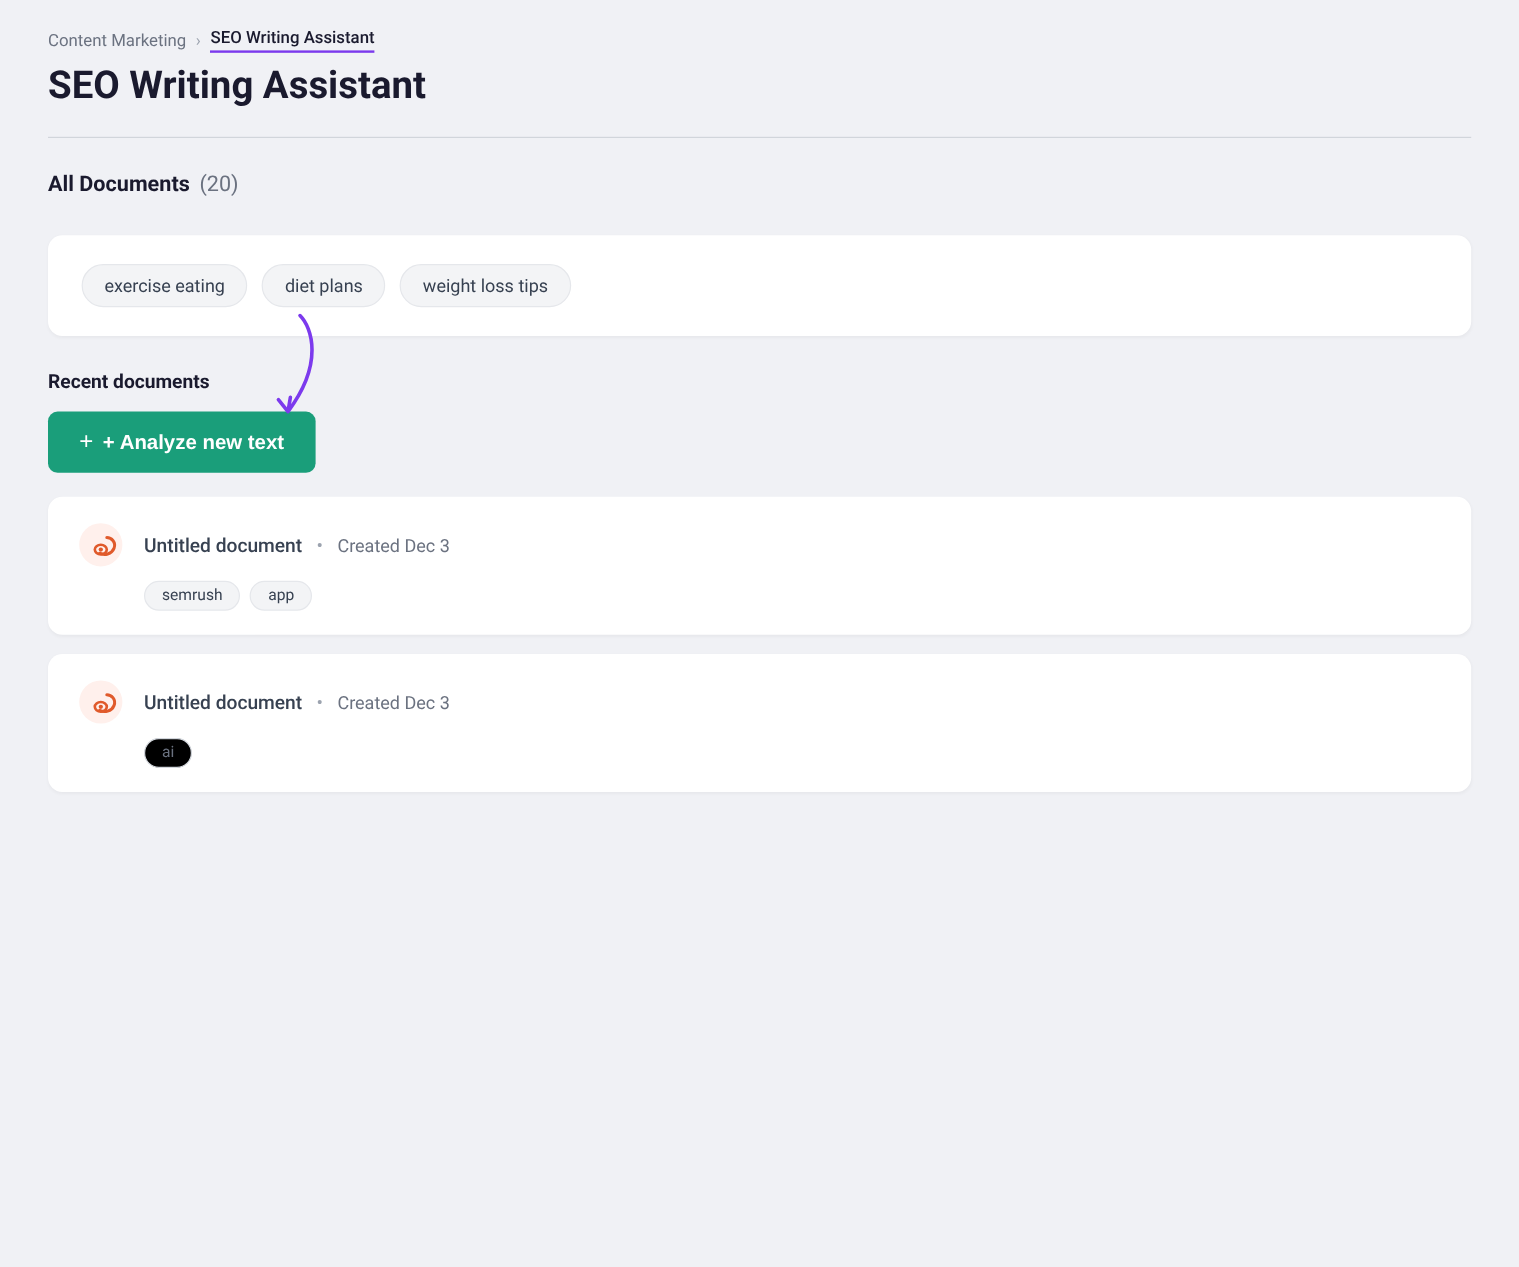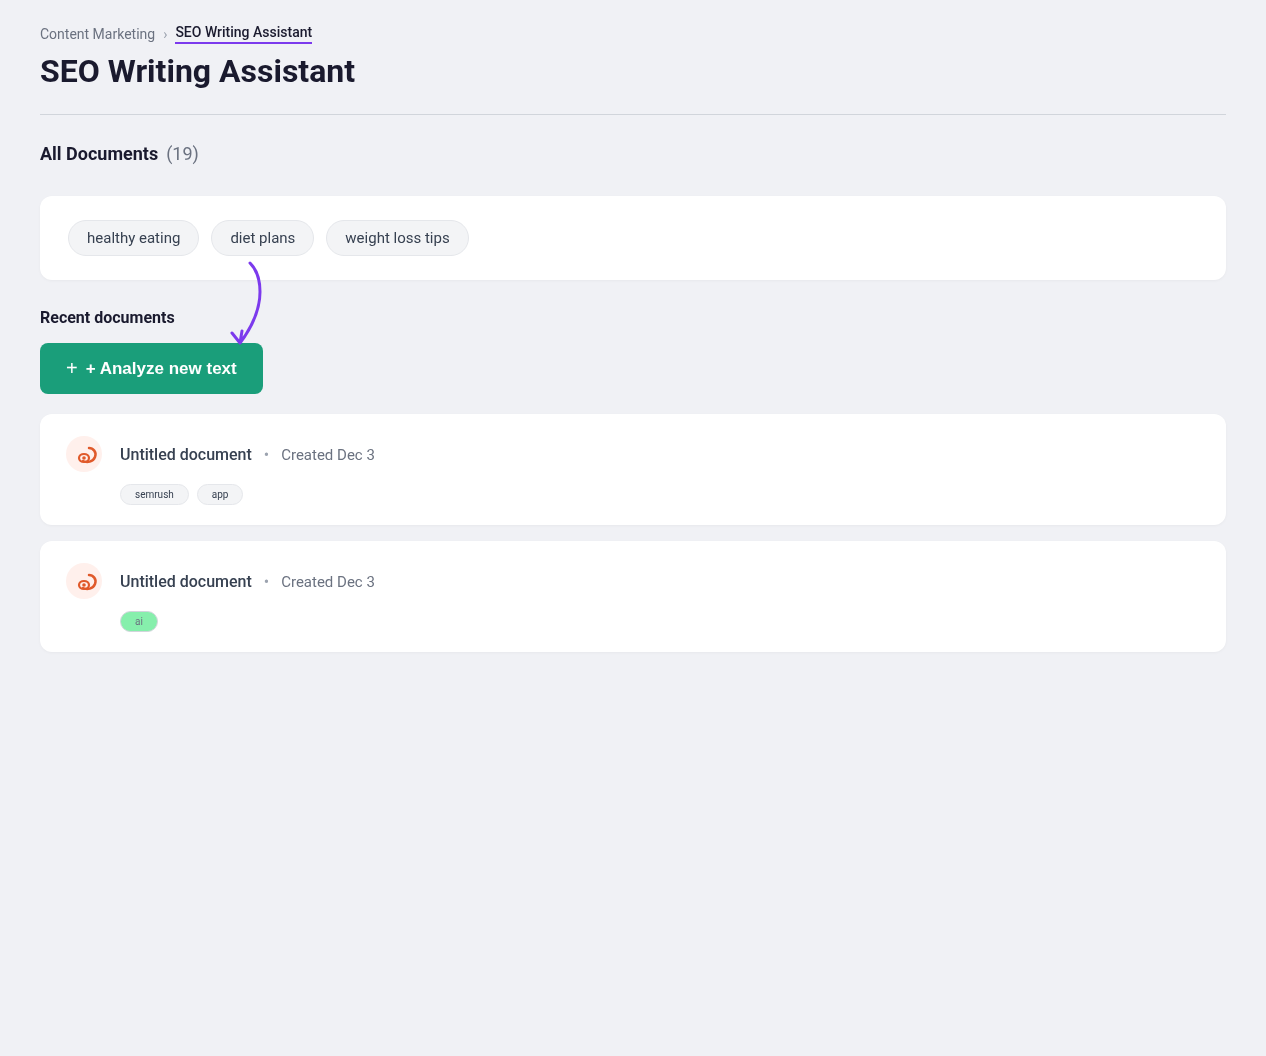--- a/index.html
+++ b/index.html
@@ -194,47 +194,47 @@
       display: flex;
       gap: 8px;
       margin-left: 56px;
     }
 
     .doc-tag {
       background: #f3f4f6;
       border: 1px solid #e5e7eb;
       border-radius: 999px;
       padding: 4px 14px;
-      font-size: 10px;
+      font-size: 13px;
       color: #374151;
     }
   </style>
 </head>
 <body>
 
 <div class="page-wrapper">
 
   <nav class="breadcrumb">
     <span class="breadcrumb-item">Content Marketing</span>
     <span class="breadcrumb-separator">›</span>
     <span class="breadcrumb-item active">SEO Writing Assistant</span>
   </nav>
 
   <h1 class="page-title">SEO Writing Assistant</h1>
 
   <div class="divider"></div>
 
   <div style="display:flex; align-items: baseline; gap: 8px; margin-bottom: 4px; text-align: right;">
     <span class="section-heading">All Documents</span>
-    <span class="doc-count">(19)</span>
+    <span class="doc-count">(20)</span>
   </div>
 
   <div class="template-section">
     <div class="template-card">
-      <span class="keyword-tag">healthy eating</span>
+      <span class="keyword-tag">exercise eating</span>
       <span class="keyword-tag">diet plans</span>
       <span class="keyword-tag">weight loss tips</span>
     </div>
   </div>
 
   <div class="recent-section">
     <div class="recent-header">Recent documents</div>
 
     
     <div class="arrow-annotation">
@@ -286,18 +286,18 @@
             <circle cx="13" cy="14" r="1.8" fill="#e05a2b"></circle>
           </g>
         </svg>
         <div>
           <span class="doc-title-name">Untitled document</span>
           <span class="doc-title-separator">•</span>
           <span style="color:#6b7280; font-size:15px;">Created Dec 3</span>
         </div>
       </div>
       <div class="doc-tags">
-        <span class="doc-tag" style="background:#86efac; border-color:#d1d5db; color:#6b7280;">ai</span>
+        <span class="doc-tag" style="background:#000000; border-color:#d1d5db; color:#6b7280;">ai</span>
       </div>
     </div>
 
   </div>
 </div>
 
 </body></html>

